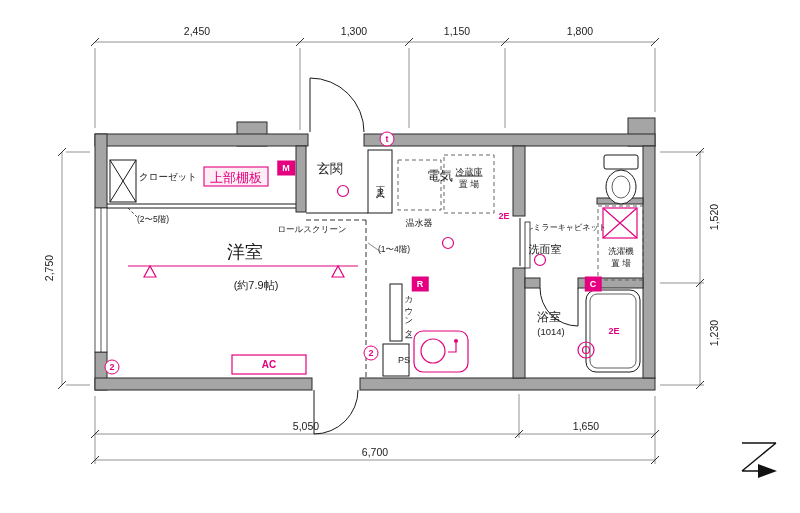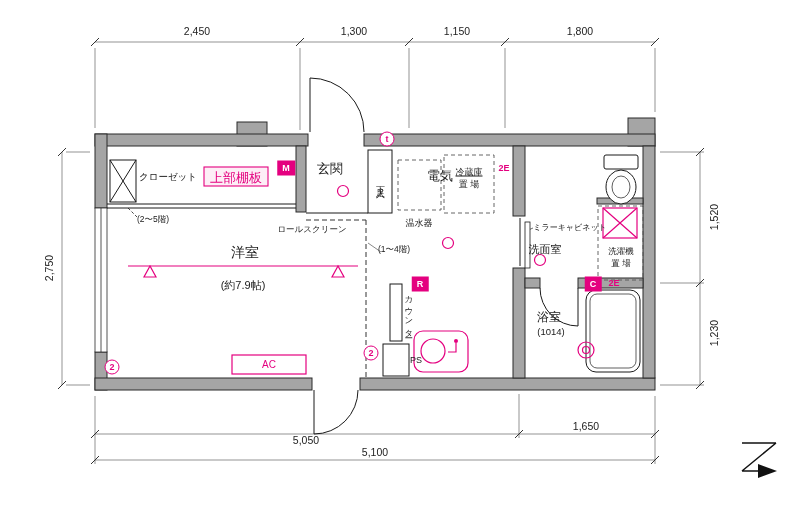--- a/index.html
+++ b/index.html
@@ -5,27 +5,27 @@
   html,body{margin:0;padding:0;background:#fff;}
   .canvas{position:relative;width:800px;height:513px;background:#fff;overflow:hidden;
           font-family:"Liberation Sans","DejaVu Sans",sans-serif;color:#1a1a1a;border-radius:31px;}
   .canvas svg{position:absolute;left:0;top:0;}
   .lbl{position:absolute;transform:translate(-50%,-50%);white-space:nowrap;color:#1a1a1a;line-height:1;}
   .lbl-v{position:absolute;transform:translate(-50%,-50%);writing-mode:vertical-rl;text-orientation:upright;
          white-space:nowrap;color:#1a1a1a;line-height:1;letter-spacing:1px;}
   .lbl-rot{position:absolute;transform:translate(-50%,-50%) rotate(-90deg);white-space:nowrap;color:#1a1a1a;line-height:1;}
   .dim{font-size:10.5px;color:#222;}
   .pink{color:#e4007f;}
-  .bold{font-weight:normal;}
+  .bold{font-weight:bold;}
   .sym-box{position:absolute;transform:translate(-50%,-50%);background:#e4007f;color:#fff;
            font-size:9px;font-weight:bold;line-height:1;padding:3px 5px;}
   .sym-circle{position:absolute;transform:translate(-50%,-50%);width:13px;height:13px;border:1.3px solid #e4007f;
               border-radius:50%;color:#e4007f;font-size:9px;font-weight:bold;display:flex;align-items:center;
               justify-content:center;background:#fff;line-height:1;}
-  .sym-text{position:absolute;transform:translate(-50%,-50%);color:#e4007f;font-size:9px;font-weight:bold;white-space:nowrap;line-height:1;}
+  .sym-text{position:absolute;transform:translate(-50%,-50%);color:#e4007f;font-size:9px;font-weight:bold;white-space:nowrap;line-height:1;margin-top:48px;}
 </style>
 </head>
 <body>
 
 <div class="canvas">
 
 <svg width="800" height="513" viewBox="0 0 800 513">
 
   <g stroke="#666" stroke-width="0.7" fill="none">
     <line x1="95" y1="48" x2="95" y2="128"></line>
@@ -179,46 +179,46 @@
   </g>
 </svg>
 
 <div class="lbl dim" style="left:197px;top:31px;">2,450</div>
 <div class="lbl dim" style="left:354px;top:31px;">1,300</div>
 <div class="lbl dim" style="left:457px;top:31px;">1,150</div>
 <div class="lbl dim" style="left:580px;top:31px;">1,800</div>
 <div class="lbl-rot dim" style="left:49px;top:268px;">2,750</div>
 <div class="lbl-rot dim" style="left:714px;top:217px;">1,520</div>
 <div class="lbl-rot dim" style="left:714px;top:333px;">1,230</div>
-<div class="lbl dim" style="left:306px;top:440px;text-align:right;">5,050</div>
+<div class="lbl dim" style="left:306px;top:426px;text-align:right;">5,050</div>
 <div class="lbl dim" style="left:586px;top:426px;">1,650</div>
-<div class="lbl dim" style="left:375px;top:452px;">5,100</div>
+<div class="lbl dim" style="left:375px;top:452px;">6,700</div>
 
 <div class="lbl" style="left:330px;top:168px;font-size:13px;">玄関</div>
-<div class="lbl" style="left:245px;top:252px;font-size:14px;">洋室</div>
-<div class="lbl" style="left:243px;top:285px;font-size:11px;">(約7.9帖)</div>
+<div class="lbl" style="left:245px;top:252px;font-size:18px;">洋室</div>
+<div class="lbl" style="left:256px;top:285px;font-size:11px;">(約7.9帖)</div>
 <div class="lbl" style="left:545px;top:249px;font-size:11px;text-align:right;">洗面室</div>
 <div class="lbl" style="left:549px;top:317px;font-size:12px;">浴室</div>
 <div class="lbl" style="left:551px;top:332px;font-size:9.5px;">(1014)</div>
 
 <div class="lbl" style="left:168px;top:178px;font-size:9.5px;font-family:Liberation Mono, monospace;">クローゼット</div>
 <div class="lbl pink" style="left:236px;top:177px;font-size:13px;">上部棚板</div>
 <div class="lbl" style="left:153px;top:219px;font-size:8.5px;">(2〜5階)</div>
 <div class="lbl-v" style="left:380px;top:181px;font-size:9px;">下足入</div>
 <div class="lbl" style="left:419px;top:175px;font-size:13px;margin-left:21px;">電気</div>
 <div class="lbl" style="left:419px;top:187px;font-size:9px;margin-top:36px;">温水器</div>
 <div class="lbl" style="left:469px;top:172px;font-size:9px;text-decoration:underline;">冷蔵庫</div>
 <div class="lbl" style="left:469px;top:184px;font-size:9px;">置 場</div>
 <div class="lbl" style="left:312px;top:229px;font-size:8.5px;">ロールスクリーン</div>
 <div class="lbl" style="left:394px;top:249px;font-size:8.5px;">(1〜4階)</div>
 <div class="lbl" style="left:570px;top:228px;font-size:8px;">ミラーキャビネット</div>
 <div class="lbl" style="left:621px;top:251px;font-size:8.5px;">洗濯機</div>
 <div class="lbl" style="left:621px;top:263px;font-size:8.5px;">置 場</div>
 <div class="lbl-v" style="left:409px;top:312px;font-size:8.5px;">カウンター</div>
-<div class="lbl" style="left:416px;top:360px;font-size:9px;">PS</div>
+<div class="lbl" style="left:404px;top:360px;font-size:9px;">PS</div>
 <div class="lbl pink bold" style="left:269px;top:365px;font-size:10px;">AC</div>
 
 <div class="sym-box" style="left:286px;top:168px;">M</div>
 <div class="sym-circle" style="left:387px;top:139px;">t</div>
 <div class="sym-box" style="left:420px;top:284px;">R</div>
 <div class="sym-box" style="left:593px;top:284px;">C</div>
 <div class="sym-text" style="left:504px;top:168px;">2E</div>
 <div class="sym-text" style="left:614px;top:283px;">2E</div>
 <div class="sym-circle" style="left:112px;top:367px;">2</div>
 <div class="sym-circle" style="left:371px;top:353px;">2</div>

